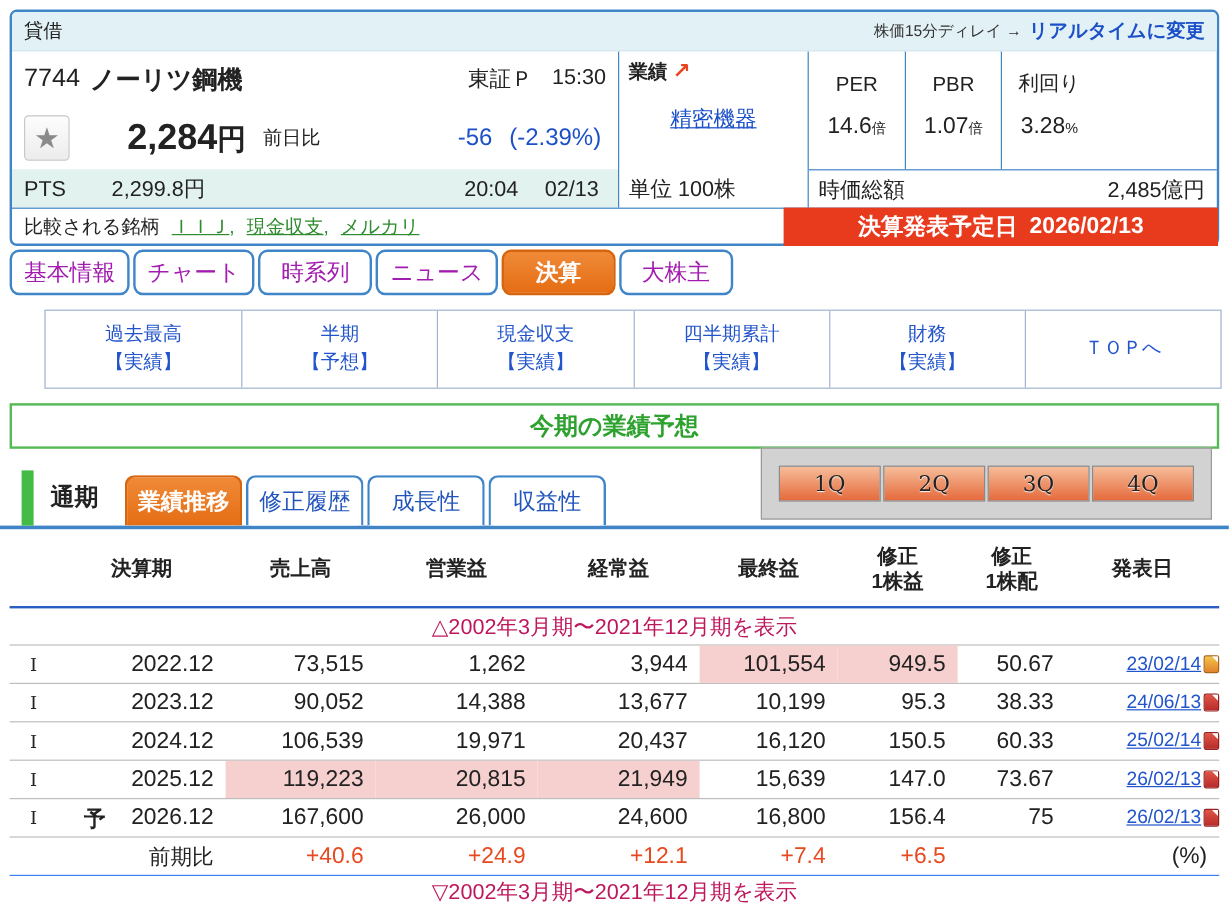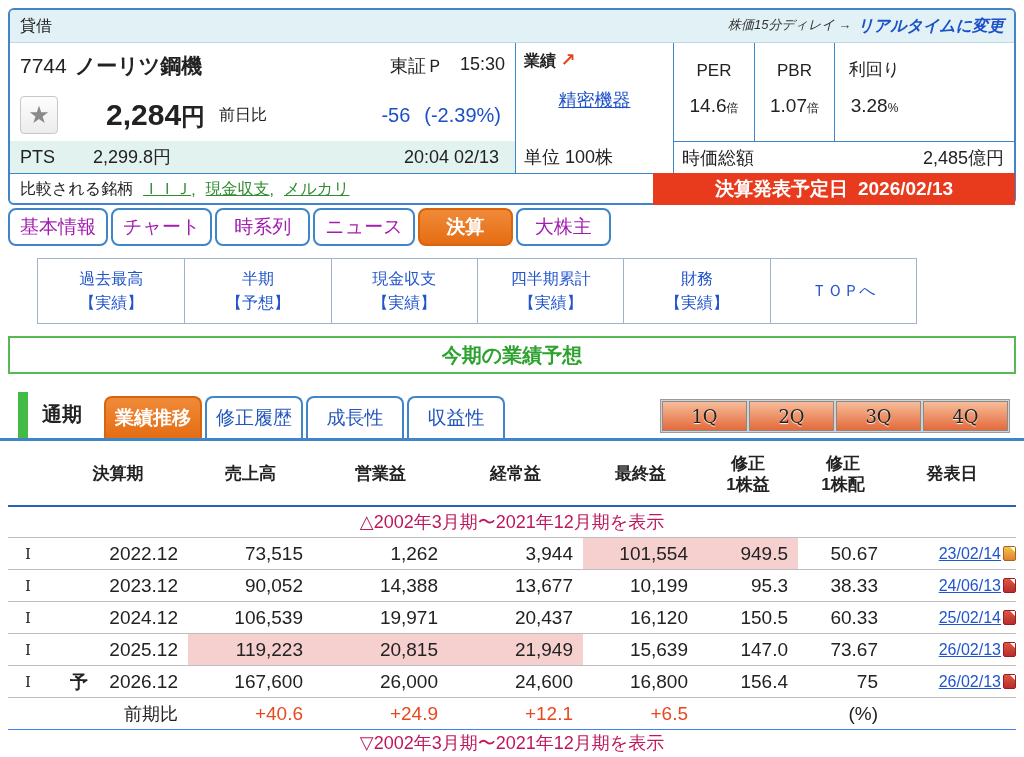--- a/index.html
+++ b/index.html
@@ -5,41 +5,41 @@
   * { margin:0; padding:0; box-sizing:border-box; }
   html,body { width:1024px; height:757px; background:#fff; overflow:hidden;
     font-family:"Liberation Sans","DejaVu Sans",sans-serif; color:#222; }
 
   
   .hdr-box { position:absolute; left:8px; top:8px; width:1008px; height:197px;
     border:2px solid #3f85c8; border-radius:6px; background:#fff; }
   .topbar { height:33px; background:#e2f1f5; border-bottom:1px solid #bcd8e4;
     display:flex; align-items:center; justify-content:space-between; padding:0 10px; border-radius:4px 4px 0 0; }
   .topbar .lbl { font-size:16px; color:#222; }
-  .topbar .right { display:flex; align-items:flex-start; gap:6px;font-style:italic; }
+  .topbar .right { display:flex; align-items:center; gap:6px; }
   .delay-note { font-size:13px; color:#333; }
   .realtime { font-size:16px; font-weight:bold; color:#1c50c8; text-decoration:none; cursor:pointer; }
 
   .hdr-main { display:grid; grid-template-columns:505px 158px 1fr; height:130px; }
   .col-left {}
   .name-row { height:46px; display:flex; align-items:center; padding:0 10px; }
   .code { font-size:21px; margin-right:8px; }
   .sname { font-size:21px; font-weight:bold; }
   .name-right { margin-left:auto; display:flex; gap:16px; font-size:18px; }
   .price-row { height:52px; display:flex; align-items:center; padding:0 10px; }
   .fav-btn { width:38px; height:38px; border:1px solid #c8c8c8; border-radius:4px;
     background:linear-gradient(#fdfdfd,#ececec); color:#8a8a8a; font-size:24px;
     display:flex; align-items:center; justify-content:center; cursor:pointer; }
   .price { font-size:30px; font-weight:bold; margin-left:48px; }
   .price .yen { font-size:24px; }
   .chg-lbl { font-size:16px; margin-left:14px; }
   .chg-vals { margin-left:auto; display:flex; gap:14px; font-size:20px; color:#1c50c8; padding-right:4px; }
   .pts-row { height:32px; background:#e2f2ef; display:flex; align-items:center; padding:0 10px; font-size:18px; }
   .pts-price { margin-left:38px; }
-  .pts-right { margin-left:auto; display:flex; gap:5px; padding-right:6px; }
+  .pts-right { margin-left:auto; display:flex; gap:22px; padding-right:6px; }
 
   .col-mid { border-left:1px solid #3f85c8; display:flex; flex-direction:column; }
   .sector-area { height:98px; padding:6px 8px 0 8px; }
   .sector-lbl { font-size:16px; font-weight:bold; }
   .arrow-ic { color:#e8441e; font-size:18px; font-weight:bold; }
   .sector-link { display:block; text-align:center; margin-top:16px; font-size:18px;
     color:#1c50c8; text-decoration:underline; cursor:pointer; }
   .unit-row { height:32px; display:flex; align-items:center; padding:0 8px; font-size:18px; }
 
   .col-right { border-left:1px solid #3f85c8; display:flex; flex-direction:column; }
@@ -61,41 +61,41 @@
     justify-content:center; gap:10px; }
 
   
   .nav-tabs { position:absolute; left:8px; top:208px; display:flex; gap:3px; }
   .ntab { min-width:95px; height:38px; border:2px solid #3f85c8; border-radius:8px; background:#fff;
     color:#a21caf; font-size:19px; display:flex; align-items:center; justify-content:center;
     padding:0 10px; cursor:pointer; }
   .ntab.active { background:linear-gradient(#f08a38,#e56d14); border-color:#d8640e; color:#fff; font-weight:bold; }
 
   
-  .subnav { position:absolute; left:37px; top:258px; width:880px; height:66px;
+  .subnav { position:absolute; left:37px; top:258px; width:981px; height:66px;
     border:1px solid #9fb3cf; display:grid; grid-template-columns:repeat(6,1fr); }
   .sn-cell { border-left:1px solid #9fb3cf; display:flex; flex-direction:column; align-items:center;
     justify-content:center; color:#2255cc; font-size:16px; line-height:1.5; cursor:pointer; }
   .sn-cell:first-child { border-left:none; }
 
   
   .sec-title { position:absolute; left:8px; top:336px; width:1008px; height:38px; border:2px solid #55b955;
     display:flex; align-items:center; justify-content:center; color:#2ea22e; font-size:20px; font-weight:bold; }
 
   
   .ptab-row { position:absolute; left:0; top:392px; width:1024px; height:49px;
     border-bottom:3px solid #3f85c8; display:flex; align-items:flex-end; }
   .green-bar { width:10px; height:46px; background:#44bb44; margin-left:18px; }
   .period-lbl { font-size:20px; font-weight:bold; margin:0 22px 10px 14px; }
   .ptab { min-width:98px; height:42px; border:2px solid #3f85c8; border-bottom:none;
     border-radius:8px 8px 0 0; background:#fff; color:#2255bb; font-size:19px;
     display:flex; align-items:center; justify-content:center; margin-right:3px; cursor:pointer; }
   .ptab.active { background:linear-gradient(#f08a38,#e56d14); border-color:#d8640e; color:#fff; font-weight:bold; }
   .q-panel { margin-left:auto; margin-right:14px; margin-bottom:5px; background:#d2d2d2;
-    border:1px solid #9a9a9a; padding:1px; display:flex; gap:2px; }
+    border:1px solid #9a9a9a; padding:14px; display:flex; gap:2px; }
   .q-btn { width:85px; height:30px; background:linear-gradient(#f6bd9a,#e46a3c);
     border:1px solid #8a8a8a; font-family:"DejaVu Serif",serif; font-size:18px; color:#222;
     display:flex; align-items:center; justify-content:center; text-shadow:0 1px 1px #fff; cursor:pointer; }
 
   
   .ftable { position:absolute; left:8px; top:443px; width:1008px; }
   .frow { display:grid; grid-template-columns:40px 140px 125px 135px 135px 115px 100px 90px 128px; align-items:center; }
   .fhead { height:62px; font-size:17px; font-weight:bold; }
   .fhead .hc { text-align:center; line-height:1.25; }
   .blue-line { height:2px; background:#2a5ec0; }
@@ -353,20 +353,21 @@
         <span class="doc-ic pdf"></span>
       </div>
   </div>
 
   <div class="frow yoy">
     <div></div>
     <div class="ylabel">前期比</div>
     <div class="num">+40.6</div>
     <div class="num">+24.9</div>
     <div class="num">+12.1</div>
+    <div class="num">+7.4</div>
     <div class="num">+6.5</div>
     <div></div>
     <div class="num pct">(%)</div>
   </div>
 
   <a class="show-link" style="height:26px;border-top:1px solid #3b82f6;">▽2002年3月期〜2021年12月期を表示</a>
 
 </div>
 
 </body></html>

